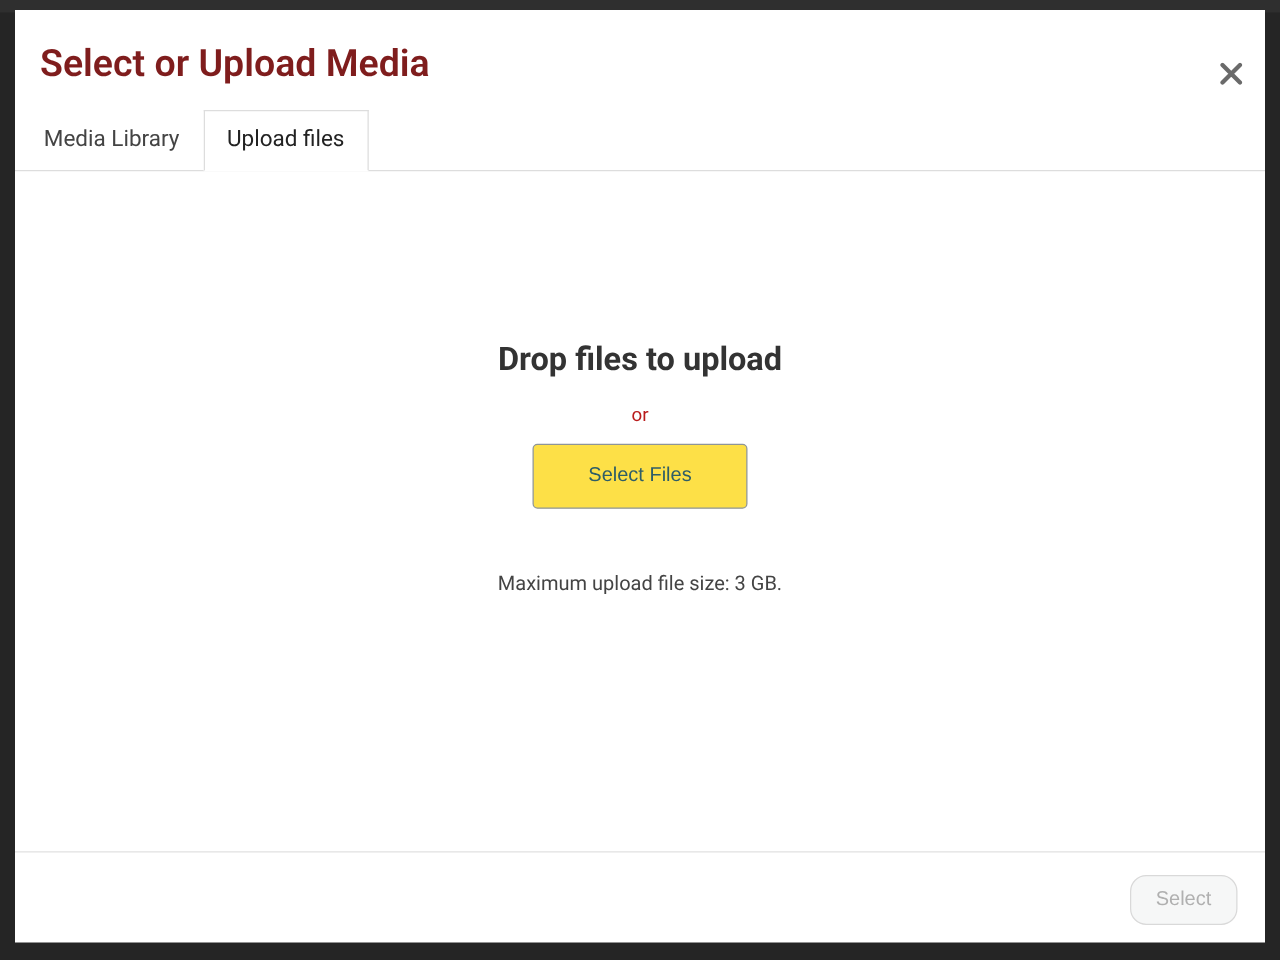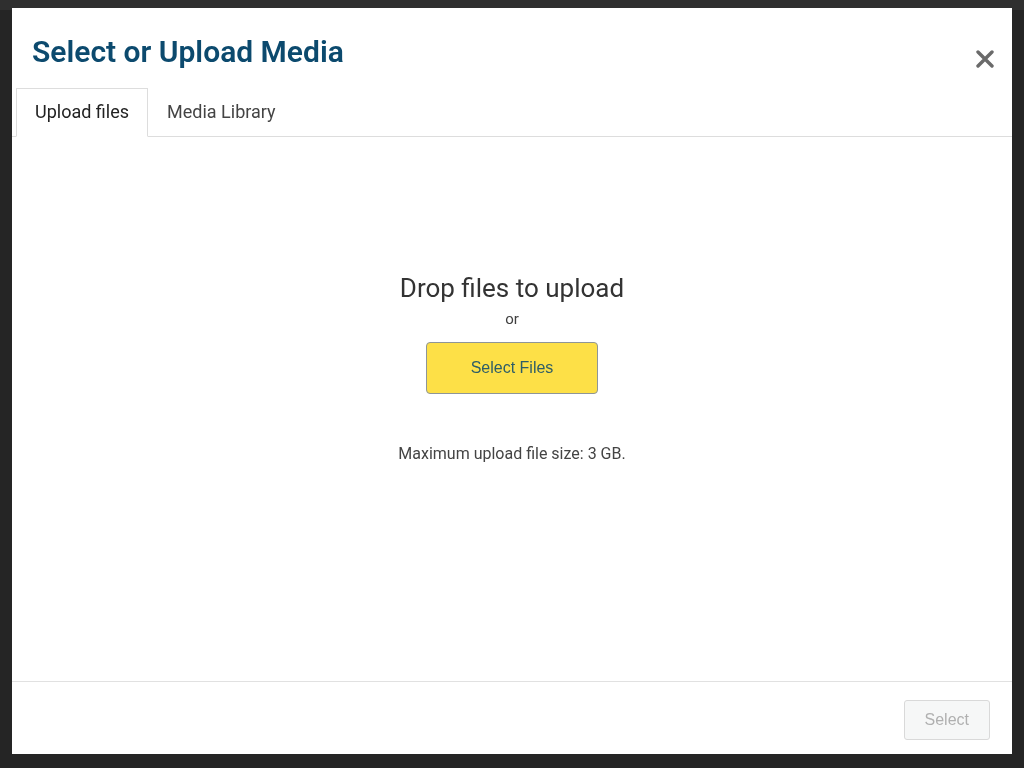--- a/index.html
+++ b/index.html
@@ -25,21 +25,21 @@
       display: flex;
       flex-direction: column;
     }
     .modal-header {
       position: relative;
       padding: 26px 20px 18px 20px;
     }
     .modal-title {
       font-size: 30px;
       font-weight: 600;
-      color: #0c4a6e;
+      color: #7f1d1d;
       line-height: 1.2;
     }
     .close-btn {
       position: absolute;
       top: 38px;
       right: 14px;
       cursor: pointer;
       color: #646464;
       font-size: 22px;
       font-weight: bold;
@@ -73,26 +73,26 @@
       flex: 1;
       display: flex;
       flex-direction: column;
       align-items: center;
       justify-content: flex-start;
       padding-top: 136px;
     }
     .drop-heading {
       font-size: 26px;
       color: #333;
-      font-weight: 400;
+      font-weight: 700;
     }
     .or-text {
-      margin-top: 7px;
+      margin-top: 20px;
       font-size: 15px;
-      color: #404040;
+      color: #b91c1c;
     }
     .select-files-btn {
       margin-top: 14px;
       padding: 16px 44px;
       background: #fde047;
       border: 1px solid #8e9597;
       border-radius: 4px;
       font-size: 16px;
       color: #2e5d67;
       cursor: pointer;
@@ -105,21 +105,21 @@
     .footer {
       border-top: 1px solid #e1e1e1;
       padding: 18px 22px 14px 18px;
       display: flex;
       justify-content: flex-end;
     }
     .select-btn {
       padding: 10px 20px;
       background: #f6f7f7;
       border: 1px solid #d9d9d9;
-      border-radius: 3px;
+      border-radius: 13px;
       font-size: 16px;
       color: #b0b0b0;
       cursor: default;
     }
     .bg-strip {
       position: absolute;
       top: 0;
       left: 0;
       right: 0;
       height: 10px;
@@ -136,22 +136,22 @@
   <div class="modal-header">
     <h1 class="modal-title">Select or Upload Media</h1>
     <div class="close-btn">
       <svg width="18" height="18" viewBox="0 0 18 18">
         <path d="M2 2 L16 16 M16 2 L2 16" stroke="#6a6a6a" stroke-width="3.4" stroke-linecap="round"></path>
       </svg>
     </div>
   </div>
 
   <div class="tabs">
+    <div class="tab inactive">Media Library</div>
     <div class="tab active">Upload files</div>
-    <div class="tab inactive">Media Library</div>
   </div>
 
   <div class="content">
     <div class="drop-heading">Drop files to upload</div>
     <div class="or-text">or</div>
     <button class="select-files-btn">Select Files</button>
     <div class="max-size">Maximum upload file size: 3 GB.</div>
   </div>
 
   <div class="footer">

